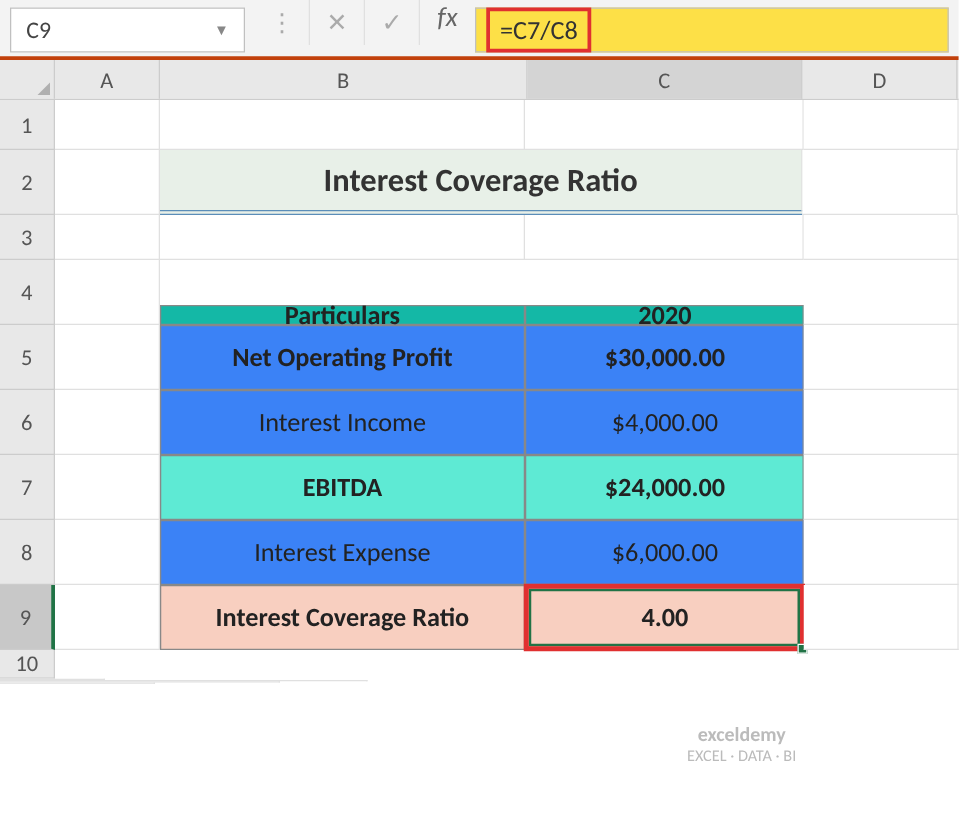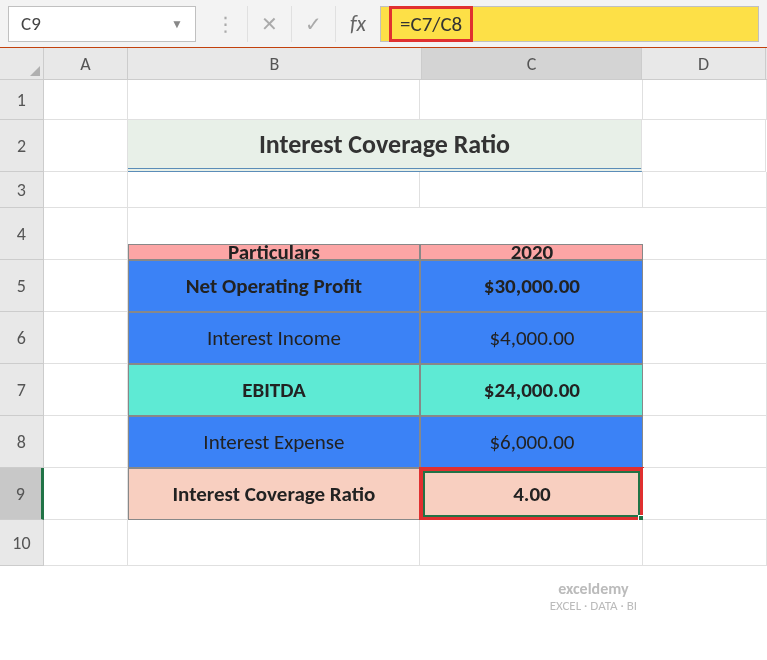--- a/index.html
+++ b/index.html
@@ -8,23 +8,22 @@
       background: #ffffff;
       width: 767px;
       height: 660px;
       overflow: hidden;
       position: relative;
     }
     
     
     .formula-bar {
       display: flex;
-      align-items: center;
       height: 48px;
-      border-bottom: 1px solid #c2410c;
+      border-bottom: 3px solid #c2410c;
       background: #f3f3f3;
     }
     .name-box {
       width: 188px;
       height: 36px;
       background: #fff;
       border: 1px solid #c0c0c0;
       margin: 6px 8px;
       display: flex;
       align-items: center;
@@ -107,21 +106,21 @@
     .col-A { width: 84px; }
     .col-B { width: 294px; }
     .col-C { width: 220px; }
     .col-D { width: 124px; }
     .col-header.active { background: #d4d4d4; }
     
     .rows { display: flex; flex-direction: column; }
     .row { display: flex; height: 52px; }
     .row-1 { height: 40px; }
     .row-3 { height: 36px; }
-    .row-10 { height: 46px; }
+    .row-10 { height: 46px; flex-direction: column; }
     .row-header {
       width: 44px;
       display: flex;
       align-items: center;
       justify-content: center;
       background: #e8e8e8;
       border-right: 1px solid #ccc;
       border-bottom: 1px solid #ccc;
       font-size: 18px;
       color: #555;
@@ -153,21 +152,21 @@
       color: #333;
       border-bottom: 4px double #5b8db8;
       border-right: 1px solid #e0e0e0;
       display: flex;
       align-items: center;
       justify-content: center;
     }
     
     
     .th {
-      background: #fca5a5;
+      background: #14b8a6;
       font-weight: bold;
       border: 1px solid #888;
       margin-top: 36px;
     }
     .td {
       border: 1px solid #888;
       background: #3b82f6;
     }
     .td.bold { font-weight: bold; }
     .ebitda-row { background: #5eead4; font-weight: bold; }

